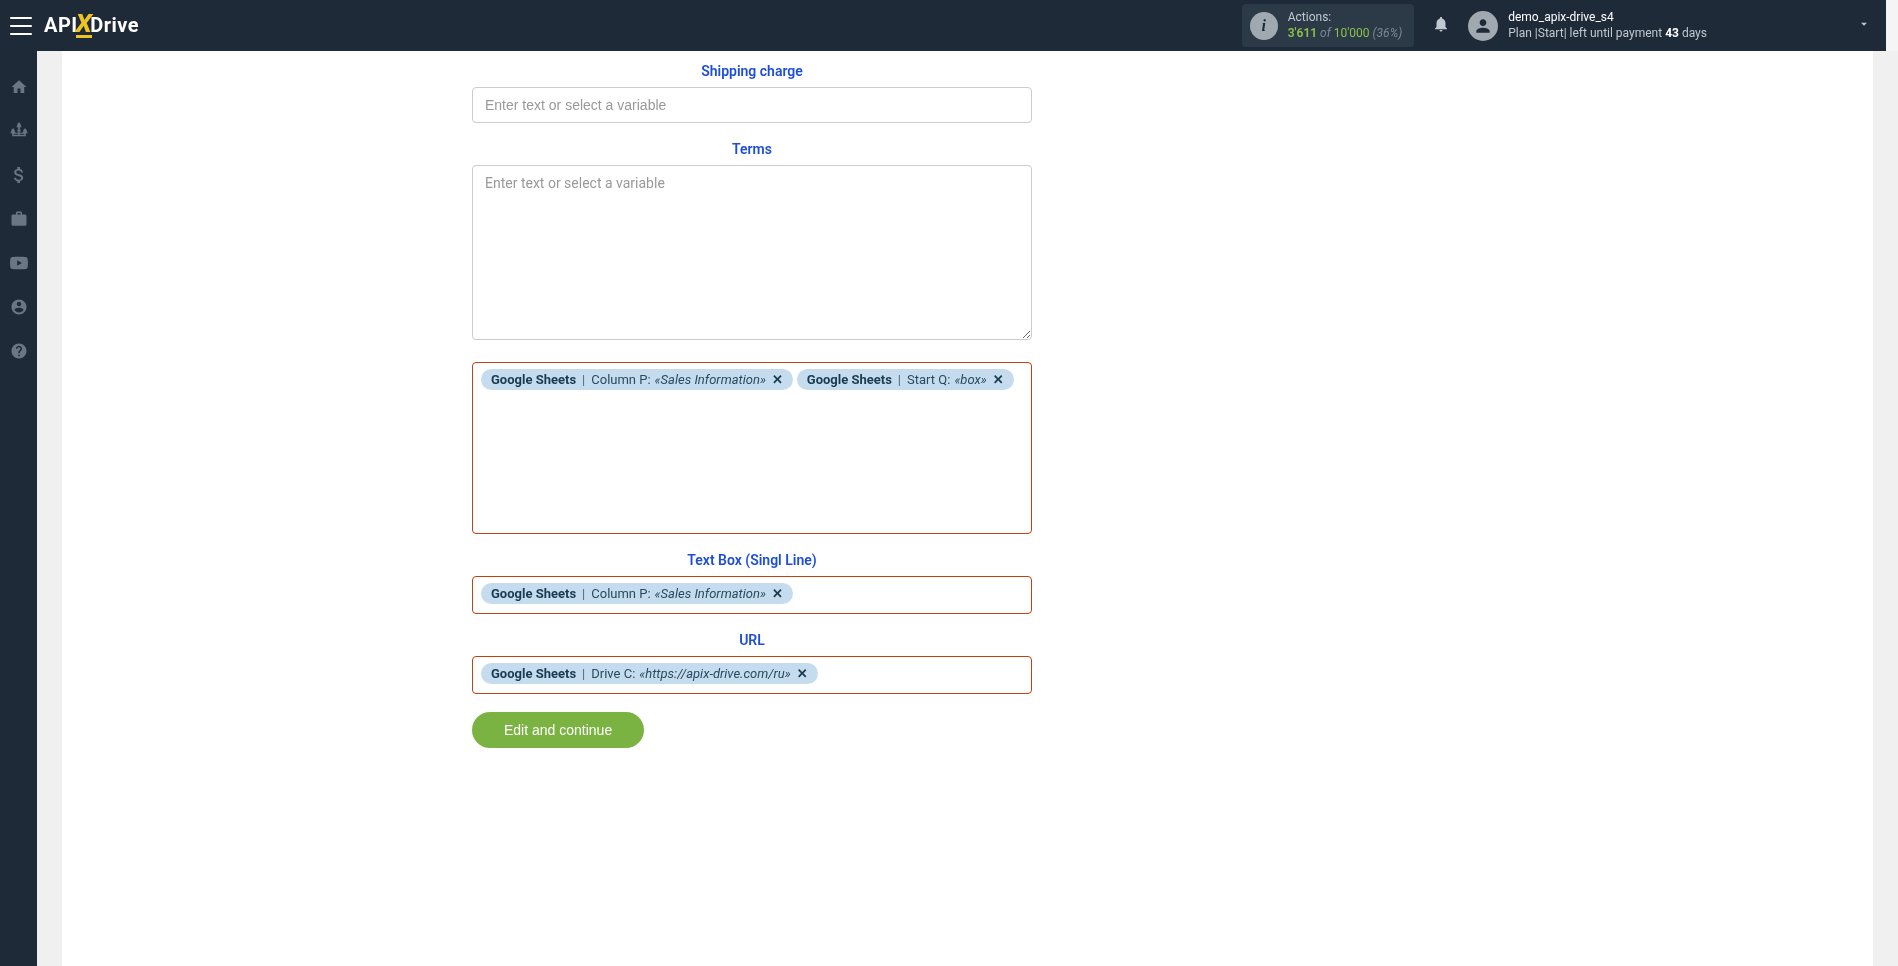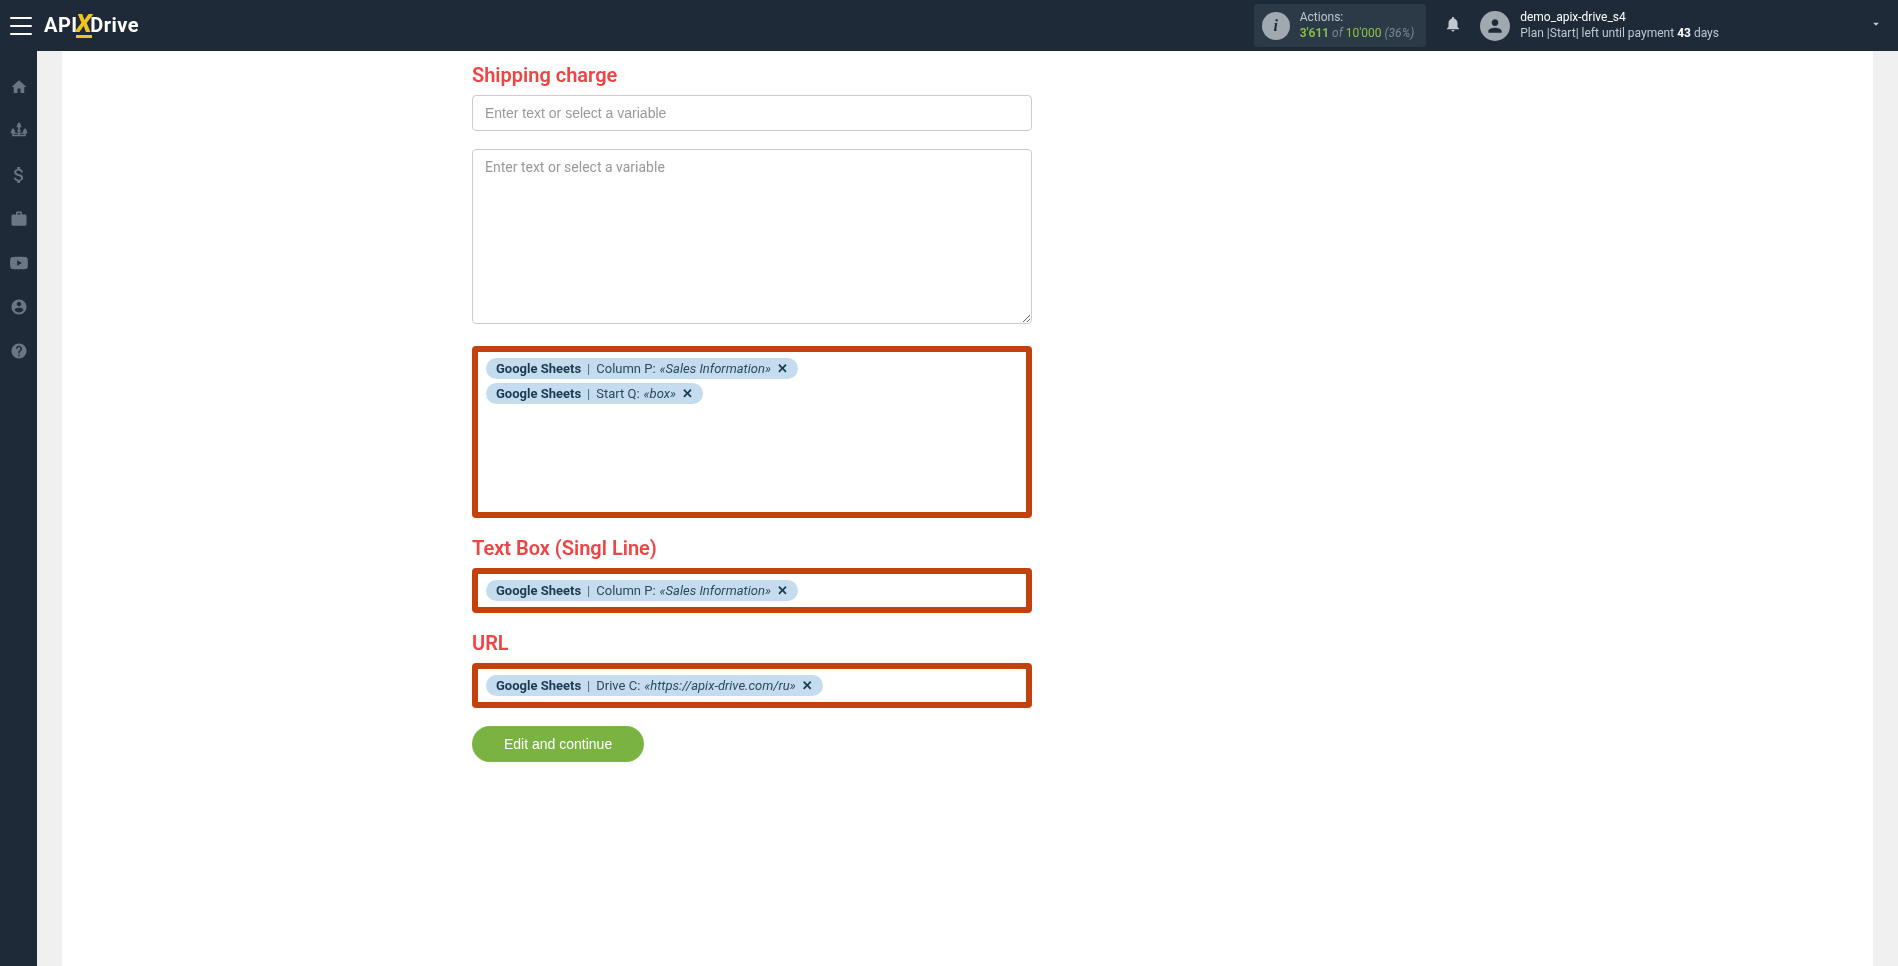--- a/index.html
+++ b/index.html
@@ -14,21 +14,21 @@
     .header {
       background: #1e2a38;
       height: 51px;
       display: flex;
       align-items: center;
       padding: 0 15px 0 10px;
       justify-content: space-between;
       position: fixed;
       top: 0;
       left: 0;
-      right: 0;
+      right: 12px;
       z-index: 100;
     }
     .header-left {
       display: flex;
       align-items: center;
       gap: 12px;
     }
     .hamburger {
       width: 22px;
       height: 18px;
@@ -180,25 +180,26 @@
       position: relative;
     }
     .form-area {
       max-width: 560px;
       margin: 0 auto 0 380px;
       padding-top: 12px;
     }
     
     .form-group { margin-bottom: 18px; }
     .form-label {
-      font-size: 20px;
+      font-size: 14px;
       font-weight: 600;
-      color: #ef4444;
+      color: #1d4ed8;
       margin-bottom: 8px;
       display: block;
+      text-align: center;
     }
     .form-input {
       width: 100%;
       border: 1px solid #ccc;
       border-radius: 4px;
       padding: 9px 12px;
       font-size: 14px;
       color: #333;
       background: #fff;
     }
@@ -212,21 +213,21 @@
       font-size: 14px;
       color: #333;
       min-height: 175px;
       resize: vertical;
       font-family: inherit;
     }
     .form-textarea::placeholder { color: #999; }
     
     .tag-container {
       width: 100%;
-      border: 6px solid #c2410c;
+      border: 1px solid #c2410c;
       border-radius: 4px;
       padding: 6px 8px;
       min-height: 38px;
       display: flex;
       flex-wrap: wrap;
       gap: 4px;
       align-items: flex-start;
       align-content: flex-start;
     }
     .tag-container.multiline {
@@ -370,20 +371,21 @@
 <div class="main-wrap">
   <div class="content-card">
     <div class="form-area">
 
       <div class="form-group">
         <label class="form-label">Shipping charge</label>
         <input type="text" class="form-input" placeholder="Enter text or select a variable" style="">
       </div>
 
       <div class="form-group">
+        <label class="form-label">Terms</label>
         <textarea class="form-textarea" placeholder="Enter text or select a variable" style=""></textarea>
       </div>
 
       <div class="form-group">
         <div class="tag-container multiline">
           <span class="tag">
             <span class="tag-source">Google Sheets</span>
             <span class="tag-sep">|</span>
             <span class="tag-col">Column P:</span>
             <span class="tag-val">«Sales Information»</span>

